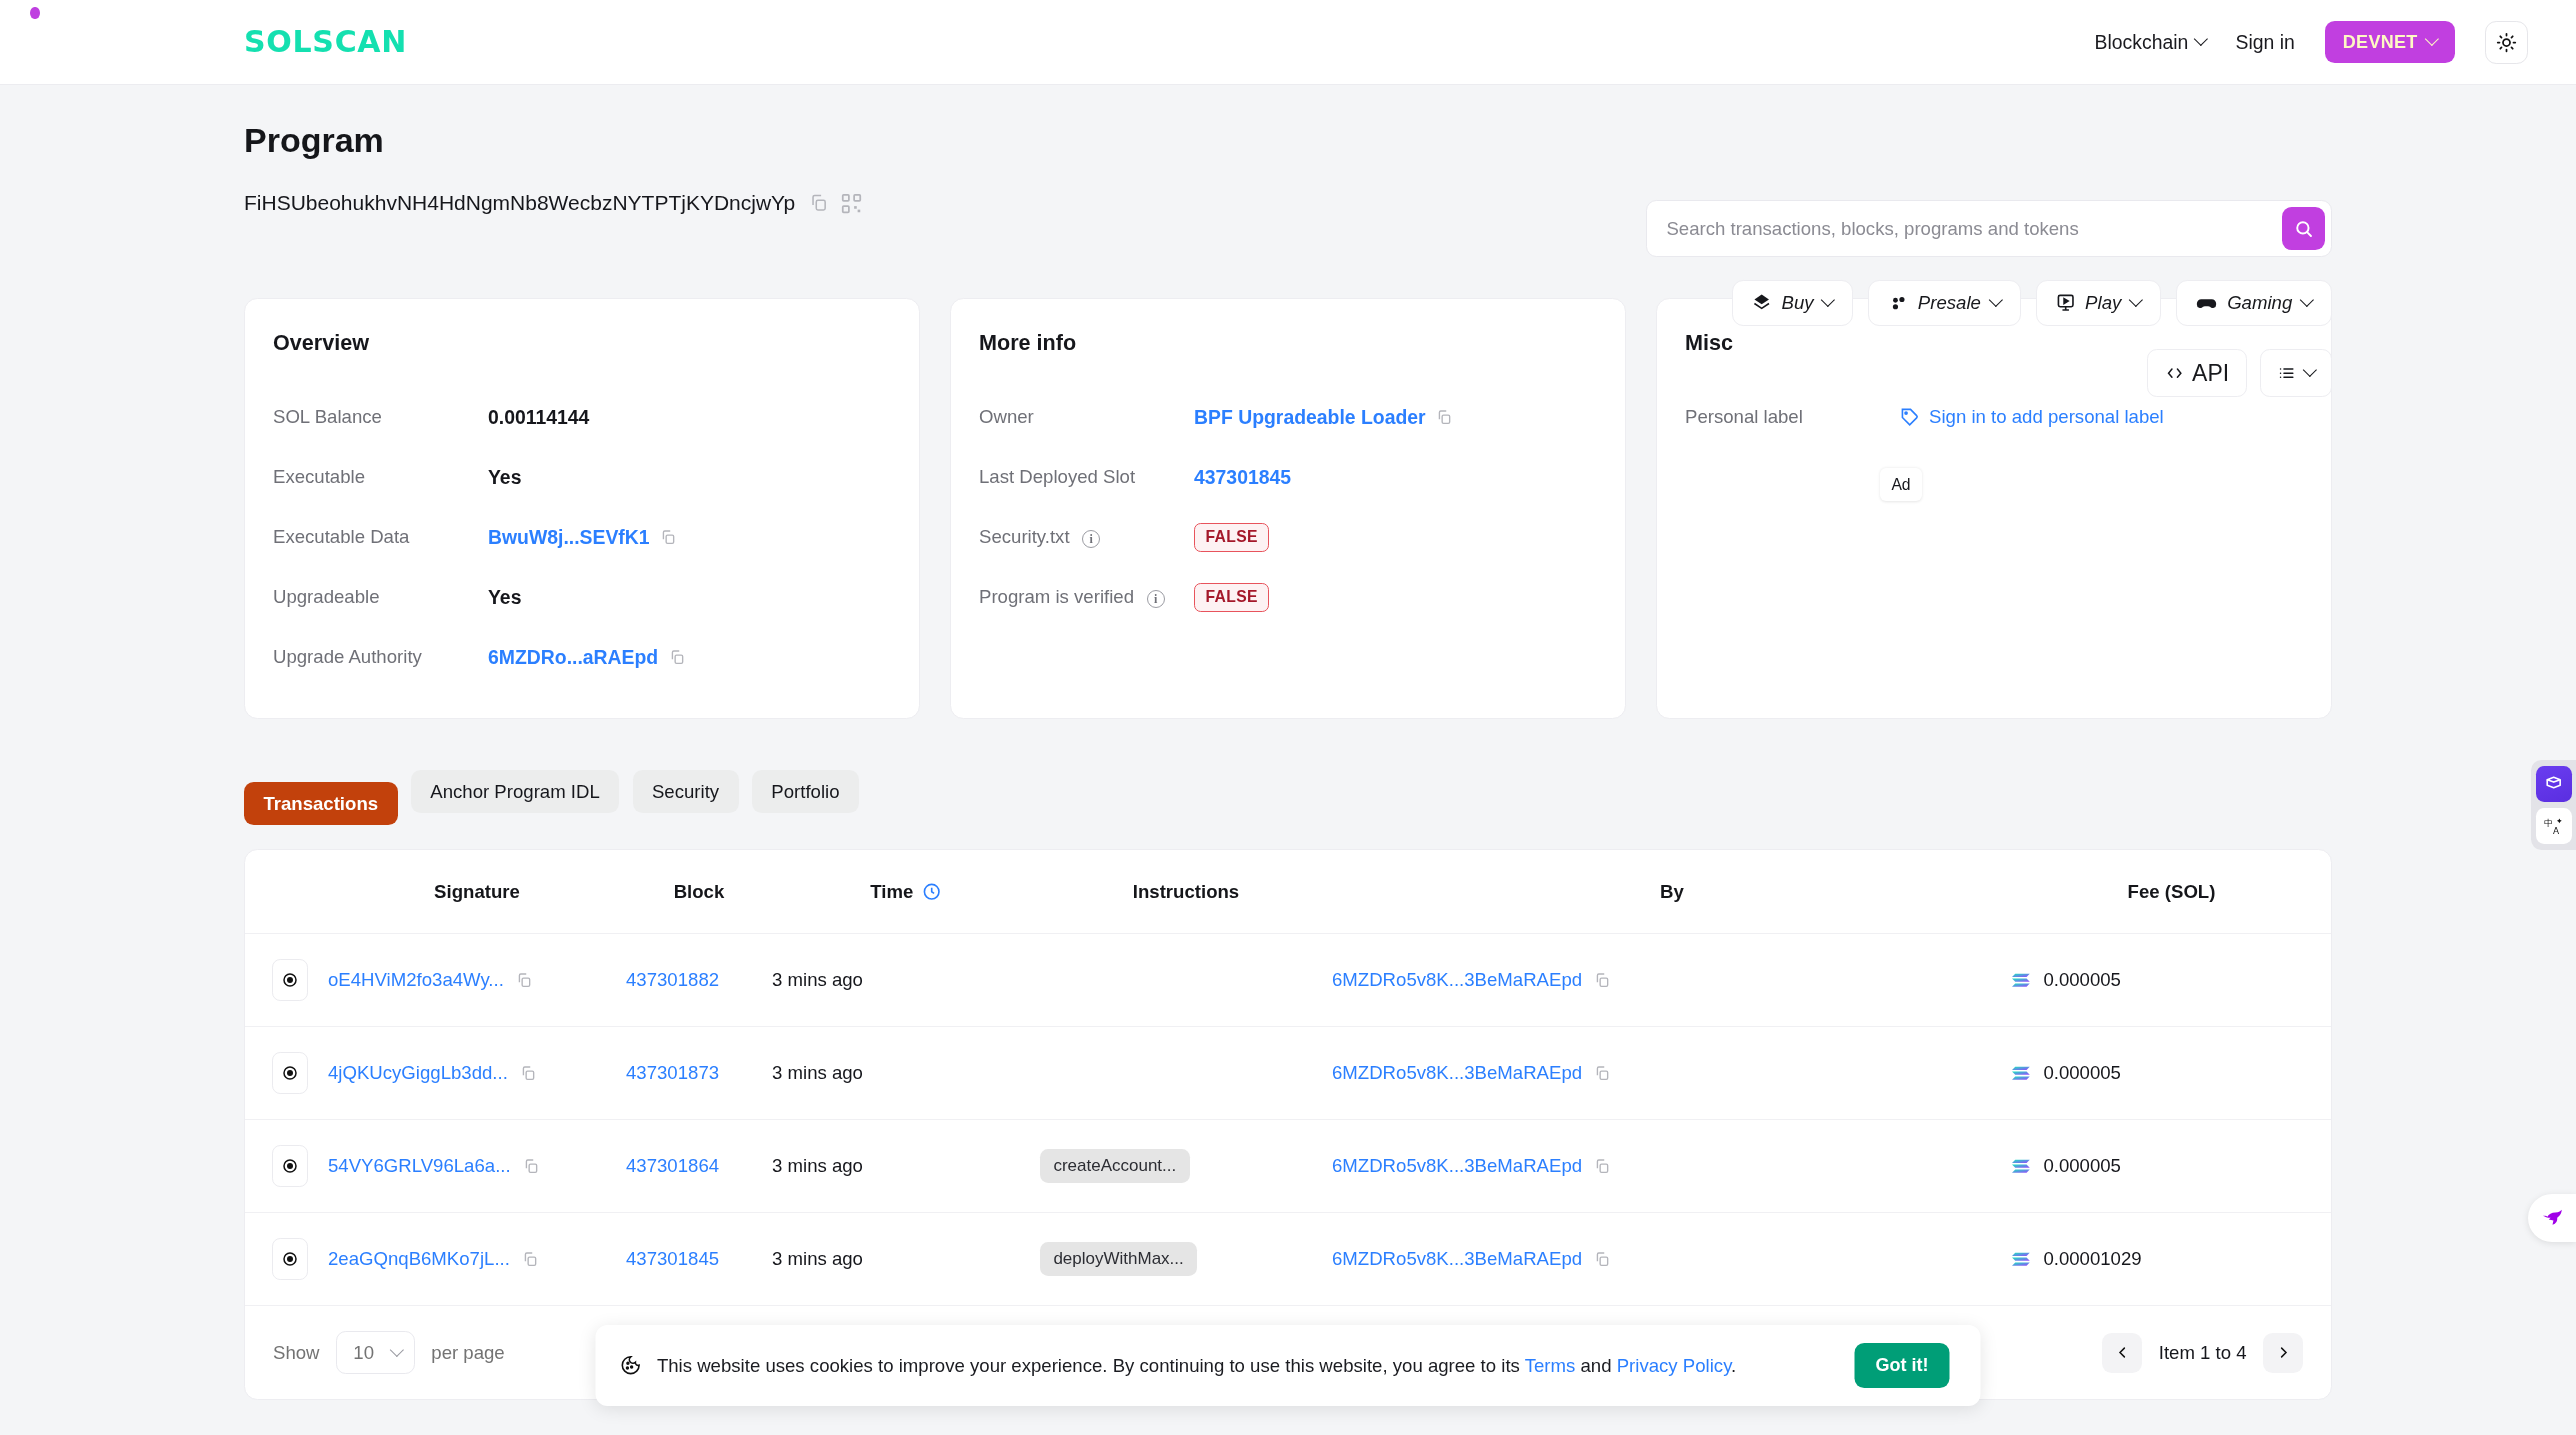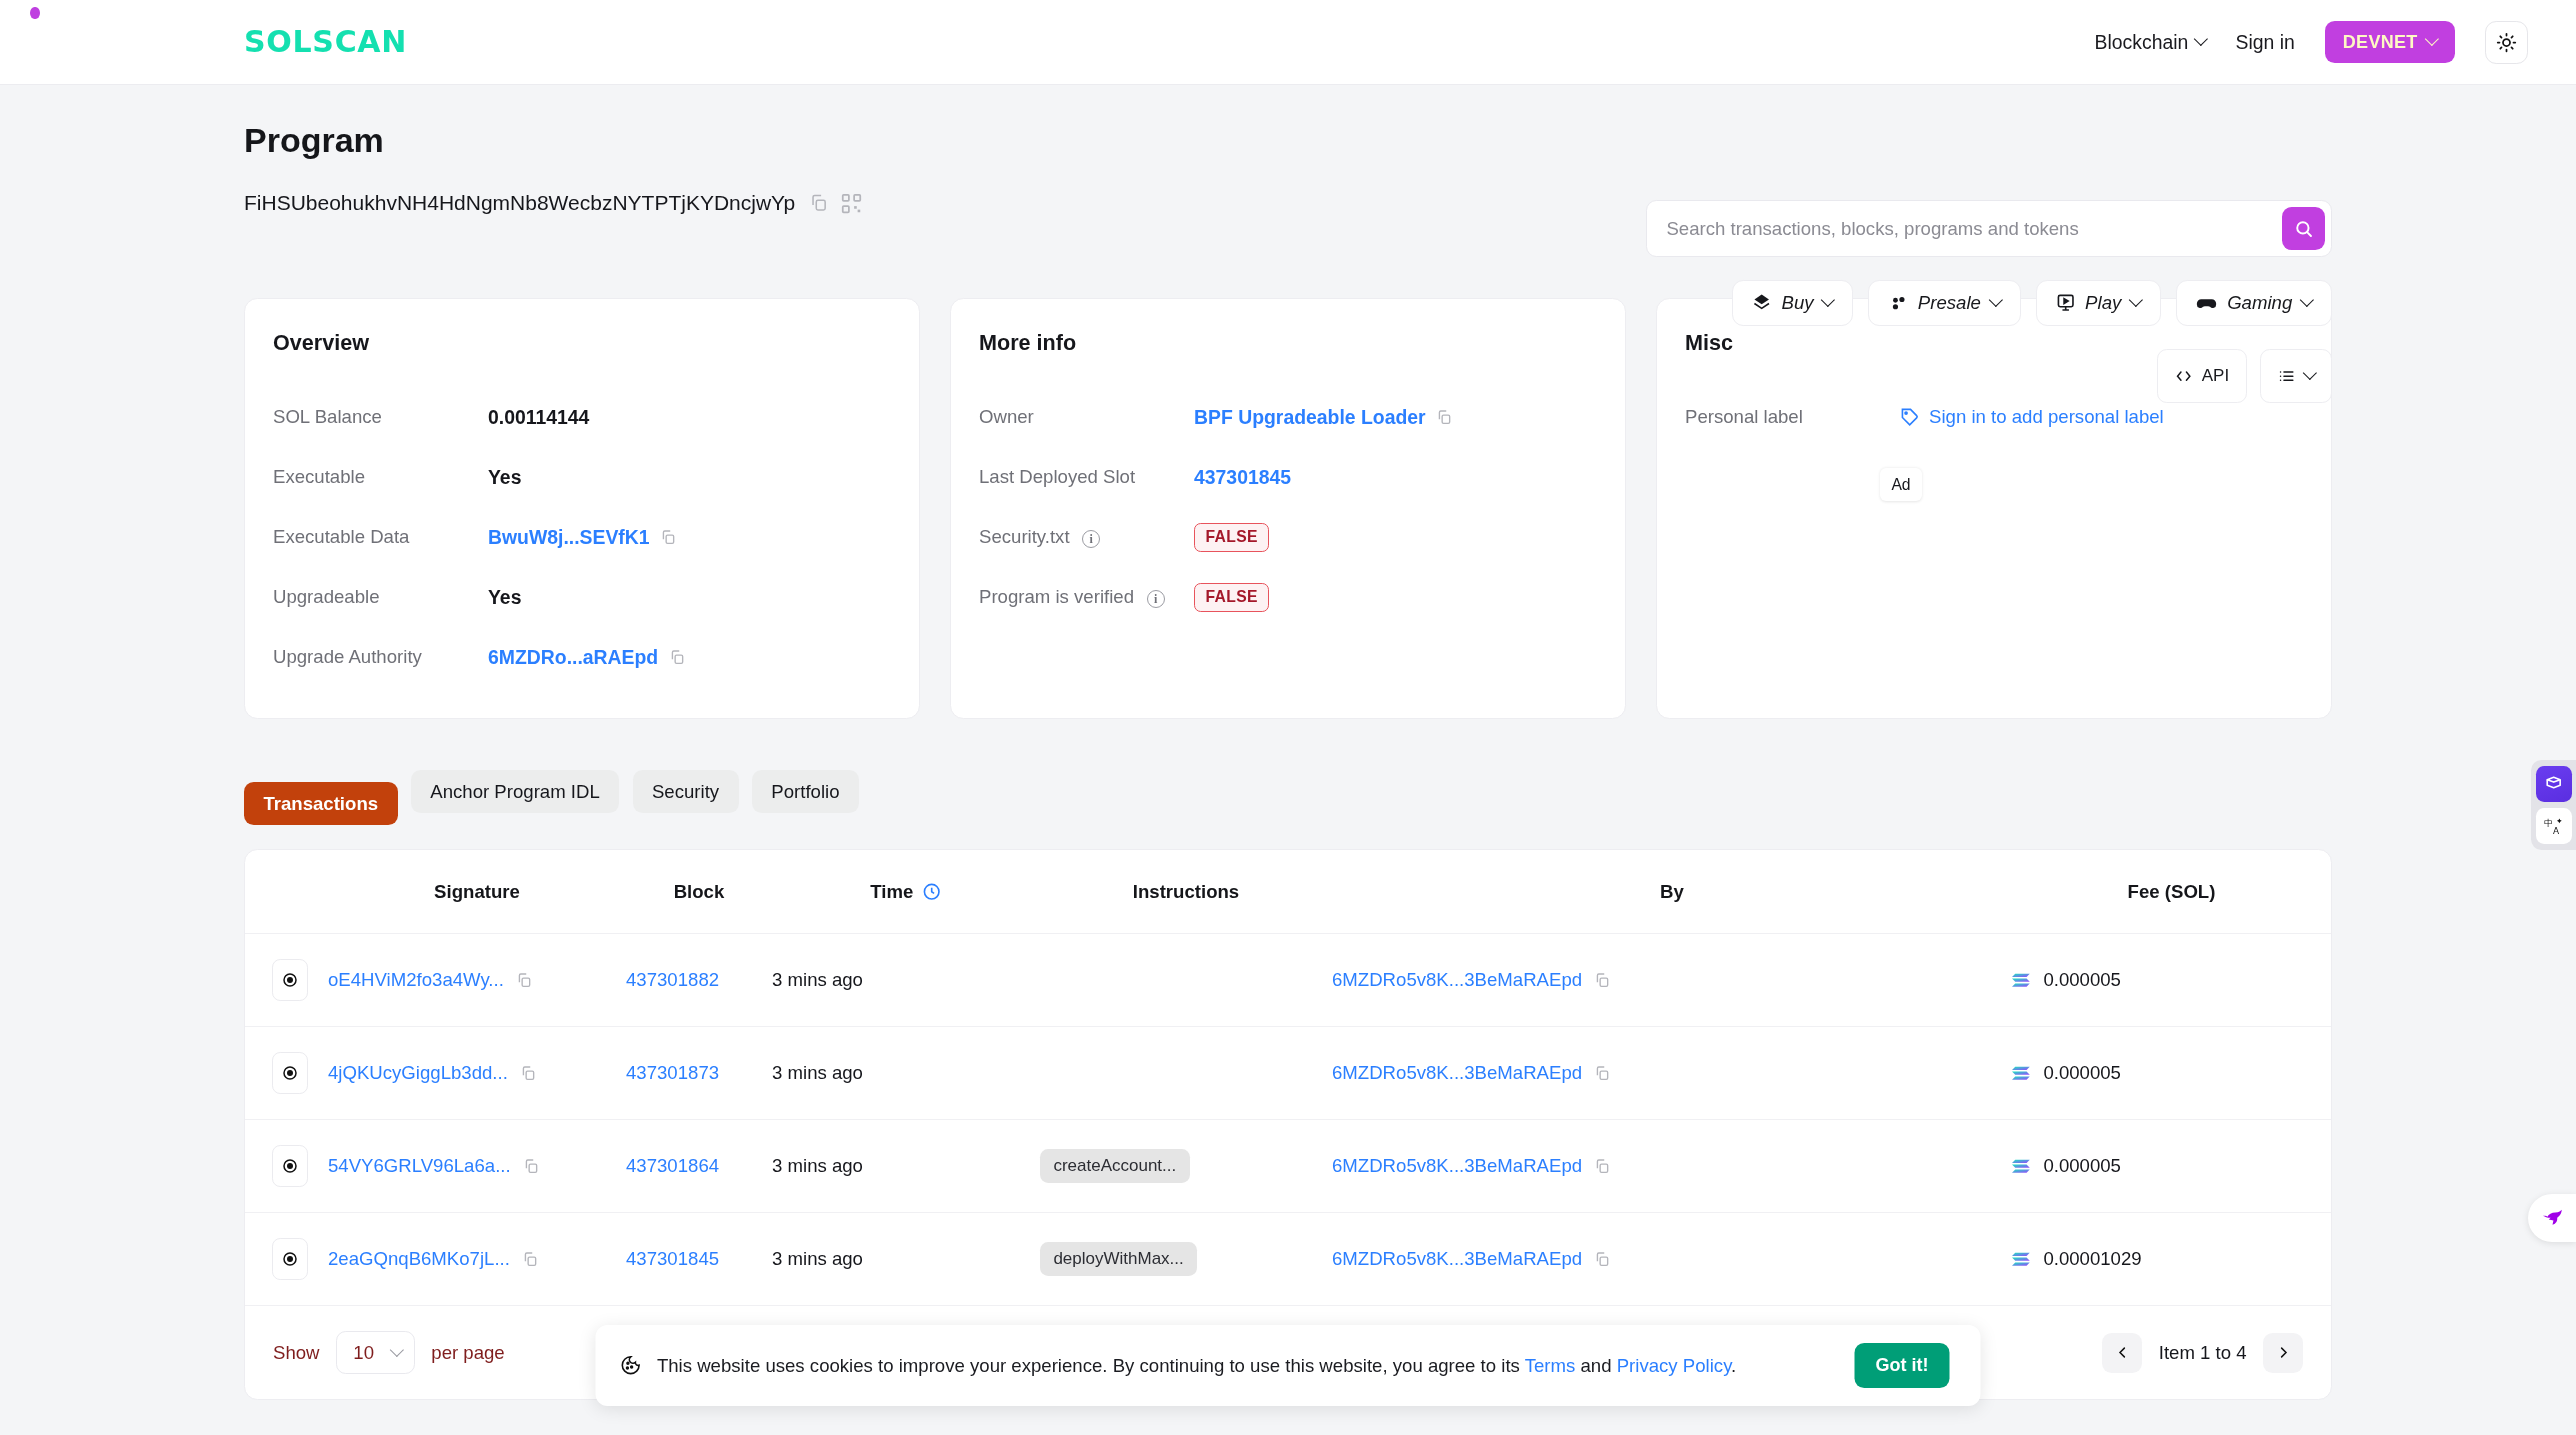--- a/index.html
+++ b/index.html
@@ -83,23 +83,23 @@
   .pill {
     height: 46px; background: #fff; border: 1.1px solid #ededf1; border-radius: 11.2px;
     display: flex; align-items: center; gap: 9.7px; padding: 0 19.4px;
     font-size: 18.6px; color: #18191d; cursor: pointer; font-weight: 500; font-style: italic;
   }
   .action-row2 {
     position: absolute; right: 244px; top: 264px;
     display: flex; gap: 13.4px; align-items: center;
   }
   .pill-sm {
-    height: 54px; background: #fff; border: 1.1px solid #ededf1; border-radius: 9.7px;
+    height: 48px; background: #fff; border: 1.1px solid #ededf1; border-radius: 9.7px;
     display: flex; align-items: center; gap: 8.2px; padding: 0 16.4px;
-    font-size: 17px; color: #18191d; cursor: pointer;
+    font-size: 23px; color: #18191d; cursor: pointer;
   }
 
   
   .cards { display: flex; gap: 30px; margin-top: 83px; }
   .card {
     background: #fff; border: 1.1px solid #ededf1; border-radius: 13.4px;
     padding: 31px 28px; flex: 1; min-height: 389px;
   }
   .card-title { font-size: 21.6px; font-weight: 600; color: #16171c; margin-bottom: 31px; }
   .kv { display: flex; align-items: center; min-height: 60px; }
@@ -160,21 +160,21 @@
   }
   .lnk { color: #2b7fff; cursor: pointer; }
   .cellflex { display: flex; align-items: center; gap: 12px; }
   .ins-chip {
     display: inline-flex; align-items: center; background: #e5e5e5;
     border-radius: 8.2px; padding: 6.7px 13.4px; font-size: 17px; color: #2c2d33;
   }
   .fee-cell { display: flex; align-items: center; gap: 12px; }
 
   .pager { display: flex; align-items: center; padding: 25px 28px; }
-  .pager-left { display: flex; align-items: center; gap: 16.4px; font-size: 18.6px; color: #7f1d1d; }
+  .pager-left { display: flex; align-items: center; gap: 16.4px; font-size: 18.6px; color: #737373; }
   .select-box {
     height: 43px; min-width: 79px; border: 1.1px solid #e9e9ee; border-radius: 9.7px;
     display: flex; align-items: center; justify-content: space-between;
     padding: 0 12px 0 16.4px; gap: 12px; font-size: 18.6px; cursor: pointer; background:#fff;
   }
   .pager-right { margin-left: auto; display: flex; align-items: center; gap: 16.4px; }
   .pg-btn {
     width: 40px; height: 40px; border-radius: 9.7px; background: #f3f3f5;
     display: flex; align-items: center; justify-content: center; cursor: pointer;
   }

